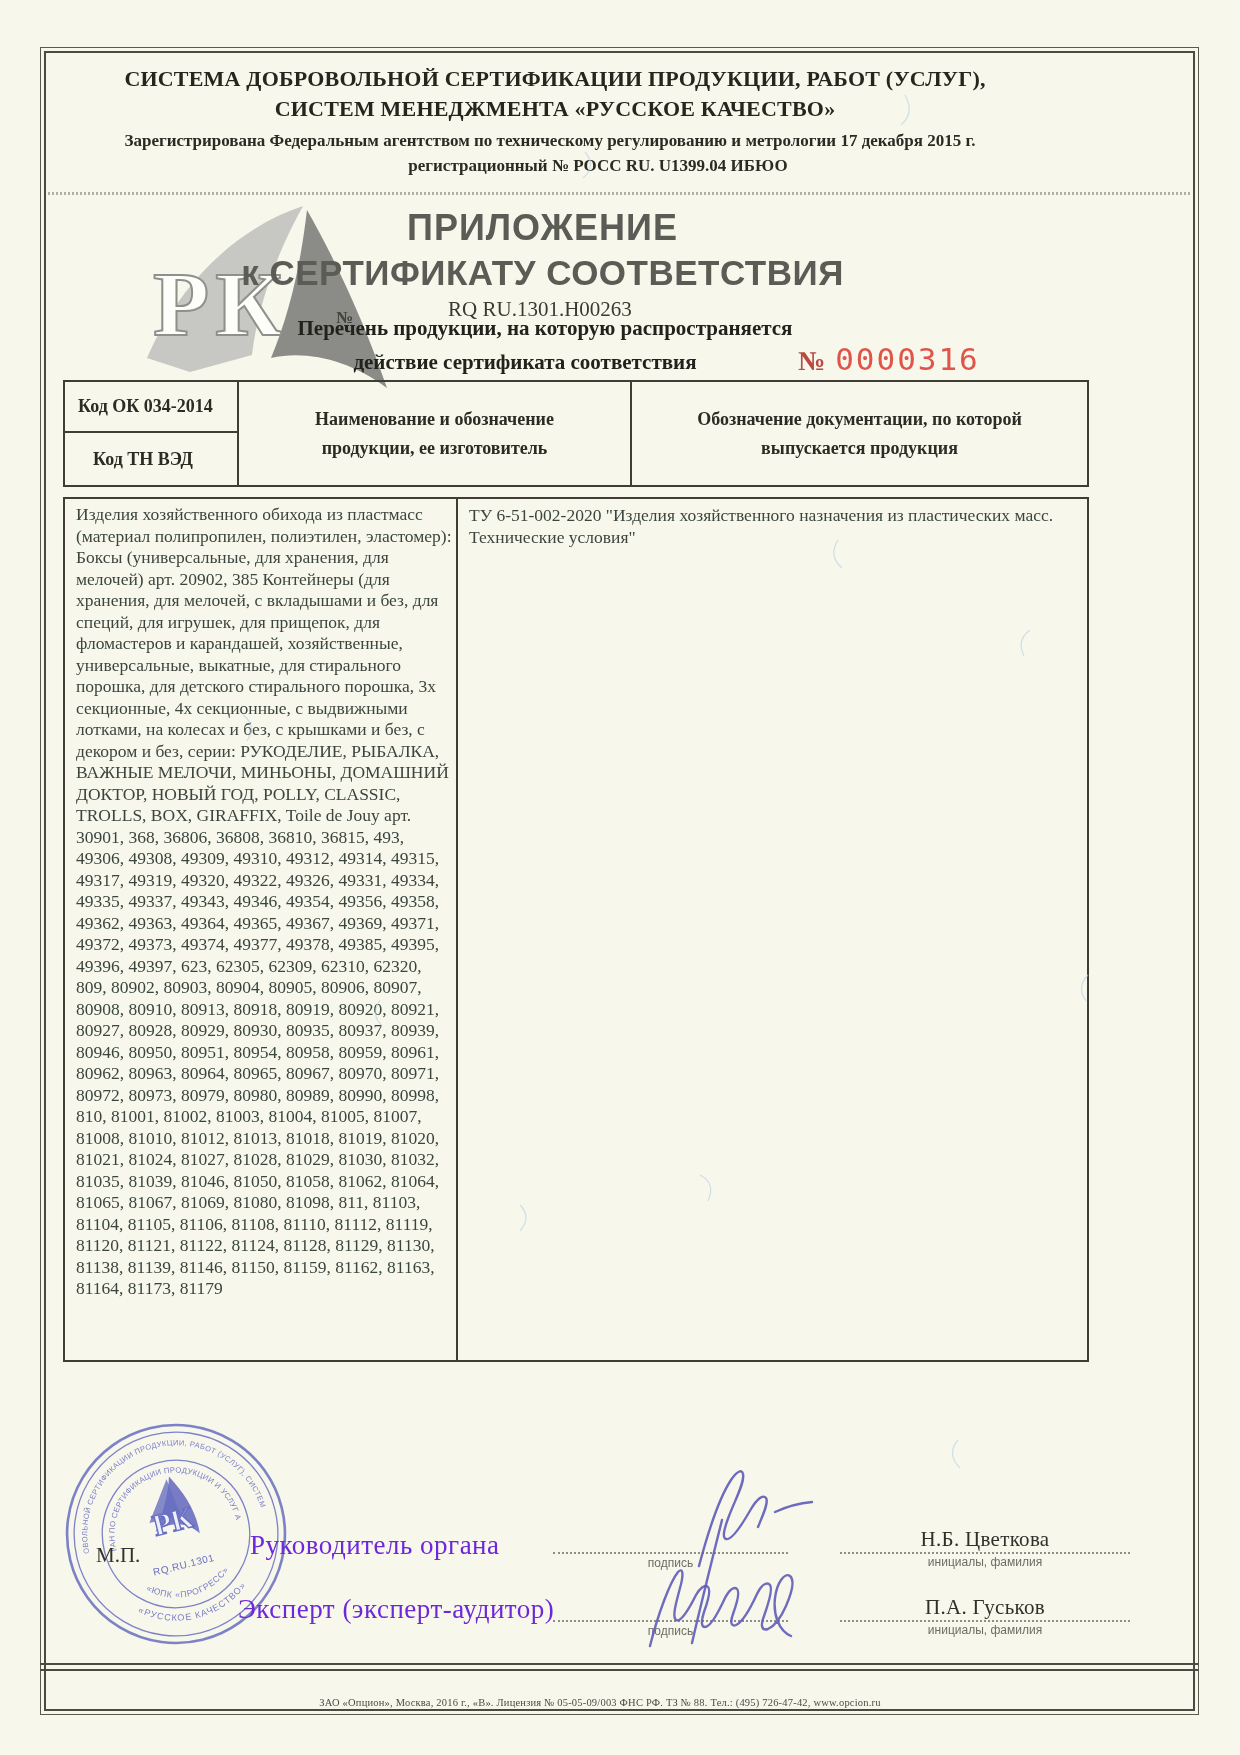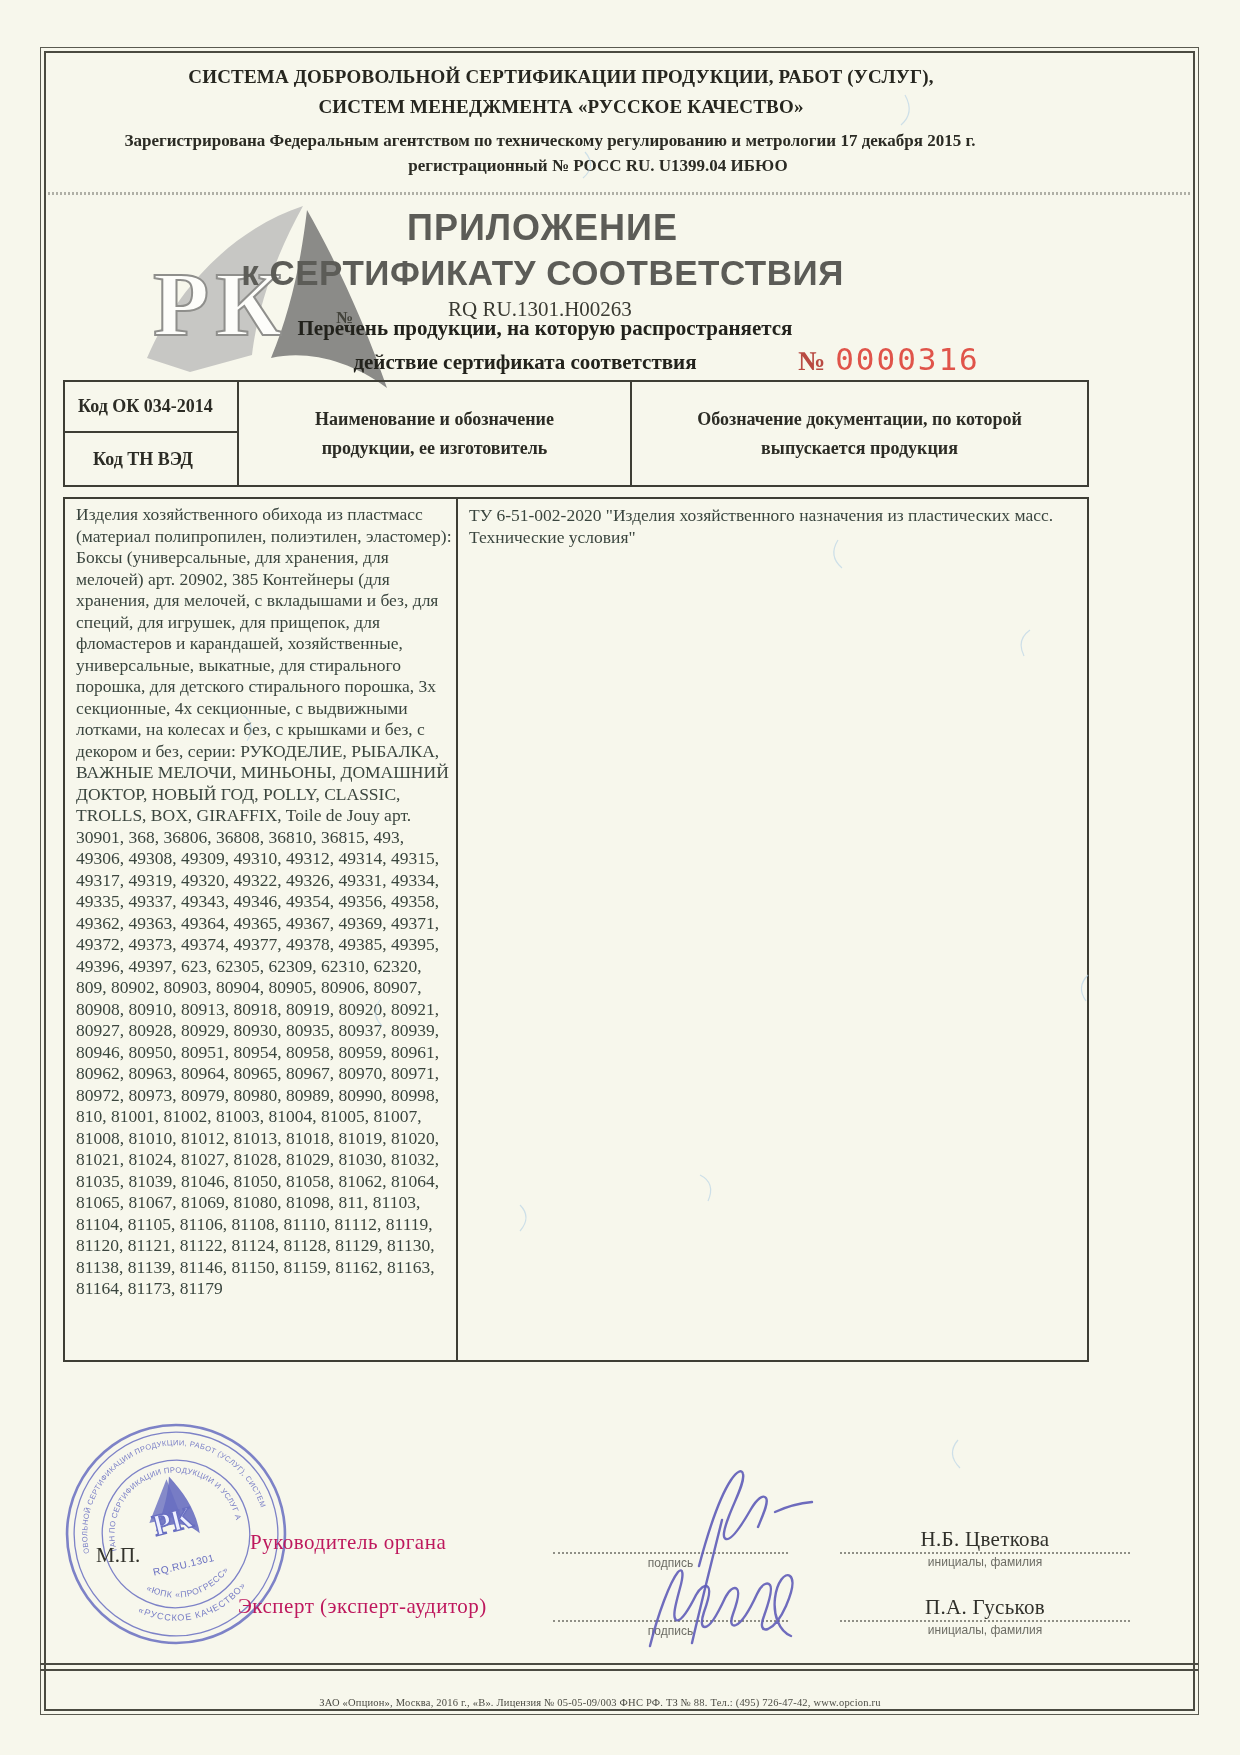--- a/index.html
+++ b/index.html
@@ -3,21 +3,21 @@
 <meta charset="utf-8">
 <style>
   html,body{margin:0;padding:0;background:#f7f7ec;}
   .page{position:relative;width:1240px;height:1755px;background:#f7f7ec;overflow:hidden;
         font-family:"Liberation Serif",serif;color:#2e2e27;}
   .abs{position:absolute;}
   
   .frame{position:absolute;left:40px;top:47px;width:1157px;height:1666px;border:1px solid #5a5a50;}
   .frame::before{content:"";position:absolute;inset:3px;border:2px solid #4b4b41;}
   
-  .sys{left:16px;width:1090px;text-align:center;font-weight:bold;font-size:19px;color:#26261f;letter-spacing:.2px;}
+  .sys{left:10px;width:1090px;text-align:center;font-weight:bold;font-size:22px;color:#26261f;letter-spacing:.2px;}
   .sys.l1{top:66px;}
   .sys.l2{top:96px;}
   .reg{left:0;width:1100px;text-align:center;font-weight:bold;font-size:17px;color:#2b2b24;}
   .reg.l1{top:131px;}
   .reg.l2{top:156px;padding-left:48px;}
   .sep{left:48px;top:192px;width:1142px;height:3px;opacity:.75;
        background:repeating-linear-gradient(90deg,#98988f 0 2px,transparent 2px 4px);}
   
   .title1{top:207px;left:0;width:1085px;text-align:center;font-family:"Liberation Sans",sans-serif;
           font-weight:bold;font-size:36px;color:#5c5c57;letter-spacing:1px;}
@@ -44,21 +44,21 @@
   .tbl-body{left:63px;top:497px;width:1026px;height:865px;border:2px solid #3e3e35;display:flex;box-sizing:border-box;}
   .tb-col1{width:174px;border-right:2px solid #3e3e35;box-sizing:border-box;padding:6px 4px 0 10px;}
   .code-ok{font-size:17.5px;color:#3b453e;display:inline-block;width:152px;padding-bottom:3px;
            border-bottom:1px dashed #a9a9a0;}
   .code-tnved{font-size:17.5px;color:#3b453e;padding-top:4px;}
   .tb-col2{width:393px;border-right:2px solid #3e3e35;box-sizing:border-box;padding:5px 0 0 11px;
            font-size:17.5px;line-height:21.5px;color:#3a453e;overflow:hidden;}
   .tb-col3{flex:1;padding:5px 12px 0 11px;font-size:17.5px;line-height:22px;color:#3a453e;overflow:hidden;}
   
   .mp{left:96px;top:1543px;font-size:21px;color:#33332c;z-index:5;}
-  .role{font-size:21px;color:#be185d;letter-spacing:.5px;z-index:5;}
+  .role{font-size:27px;color:#6d28d9;letter-spacing:.5px;z-index:5;}
   .role.r1{left:250px;top:1530px;}
   .role.r2{left:238px;top:1594px;}
   .dotline{border-top:2px dotted #8f8f86;height:0;}
   .dl-s1{left:553px;top:1552px;width:235px;}
   .dl-n1{left:840px;top:1552px;width:290px;}
   .dl-s2{left:553px;top:1620px;width:235px;}
   .dl-n2{left:840px;top:1620px;width:290px;}
   .cap{font-family:"Liberation Sans",sans-serif;font-size:12px;color:#6d6d65;text-align:center;}
   .cap.c-s1{left:553px;top:1556px;width:235px;}
   .cap.c-n1{left:840px;top:1555px;width:290px;}

